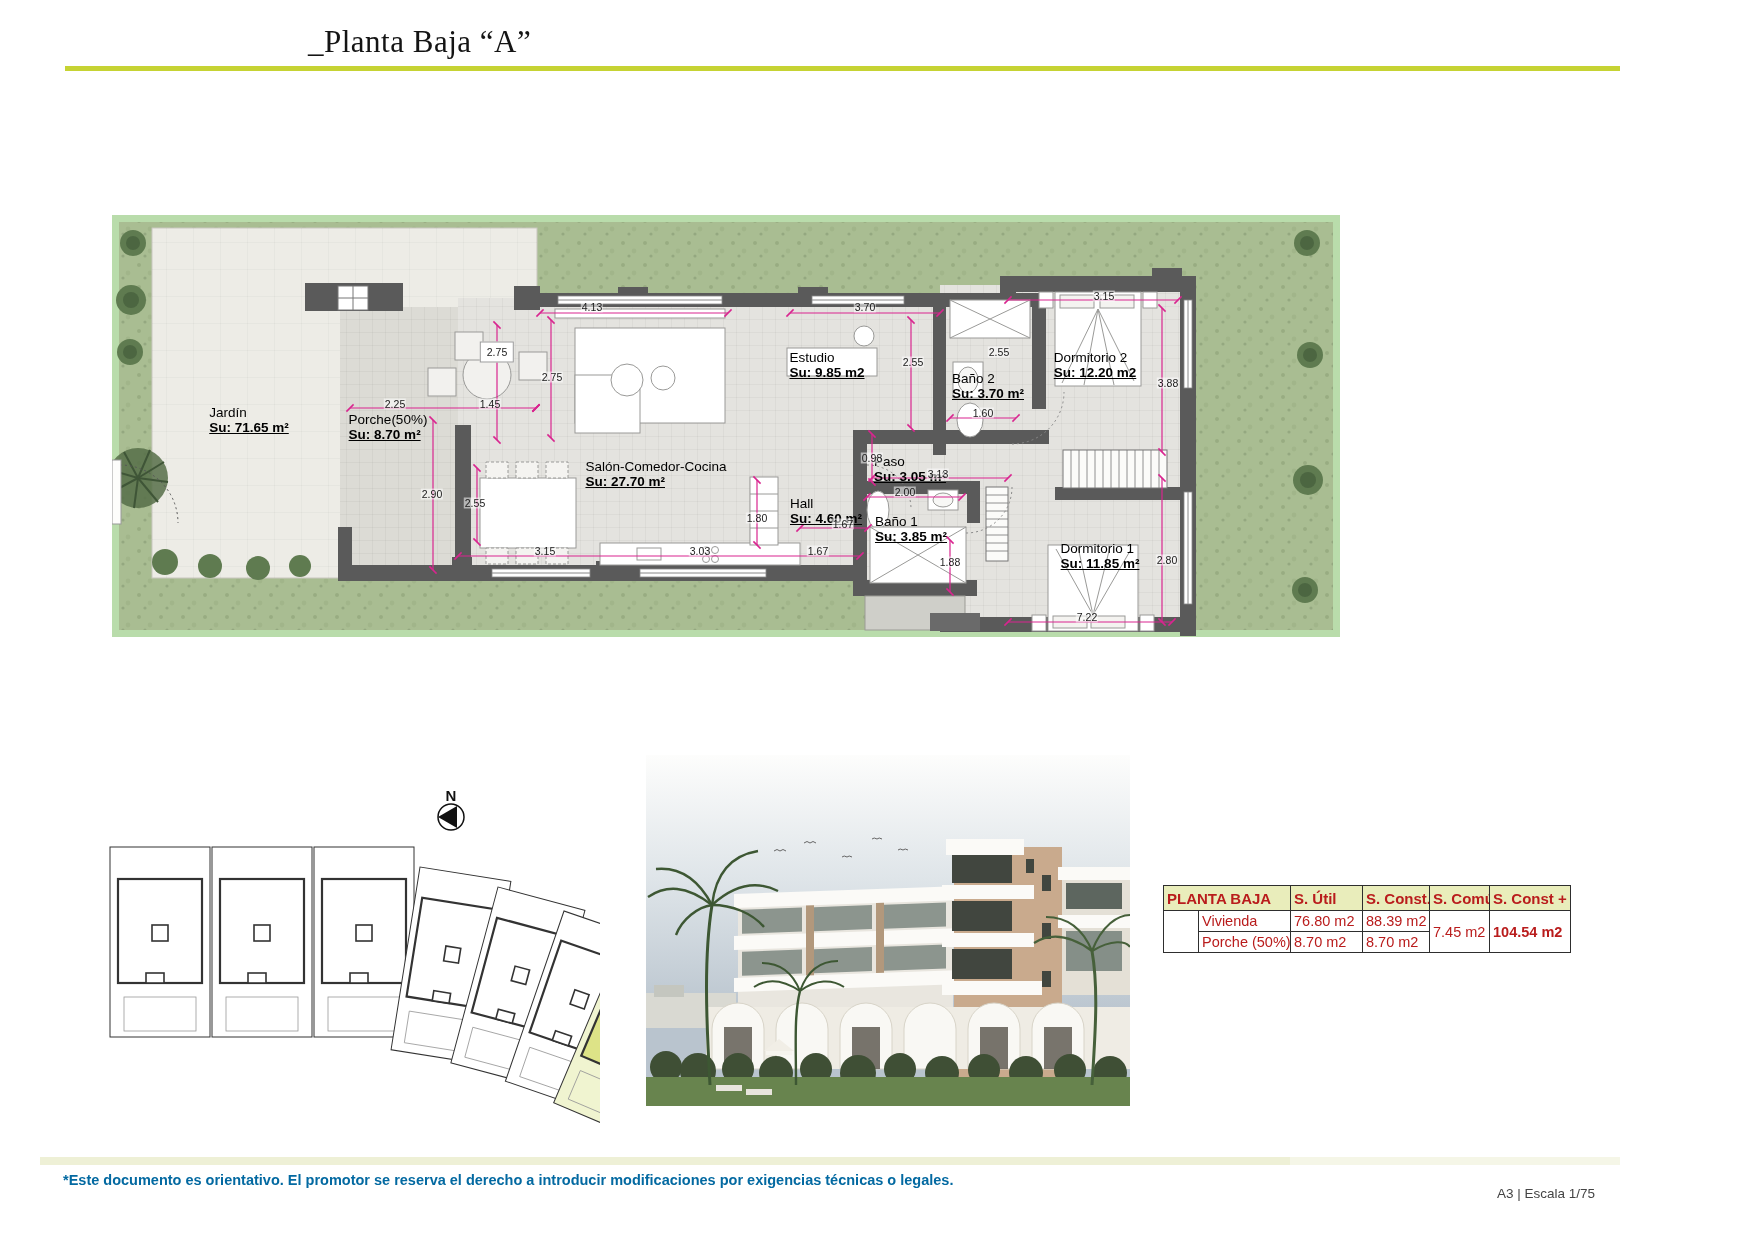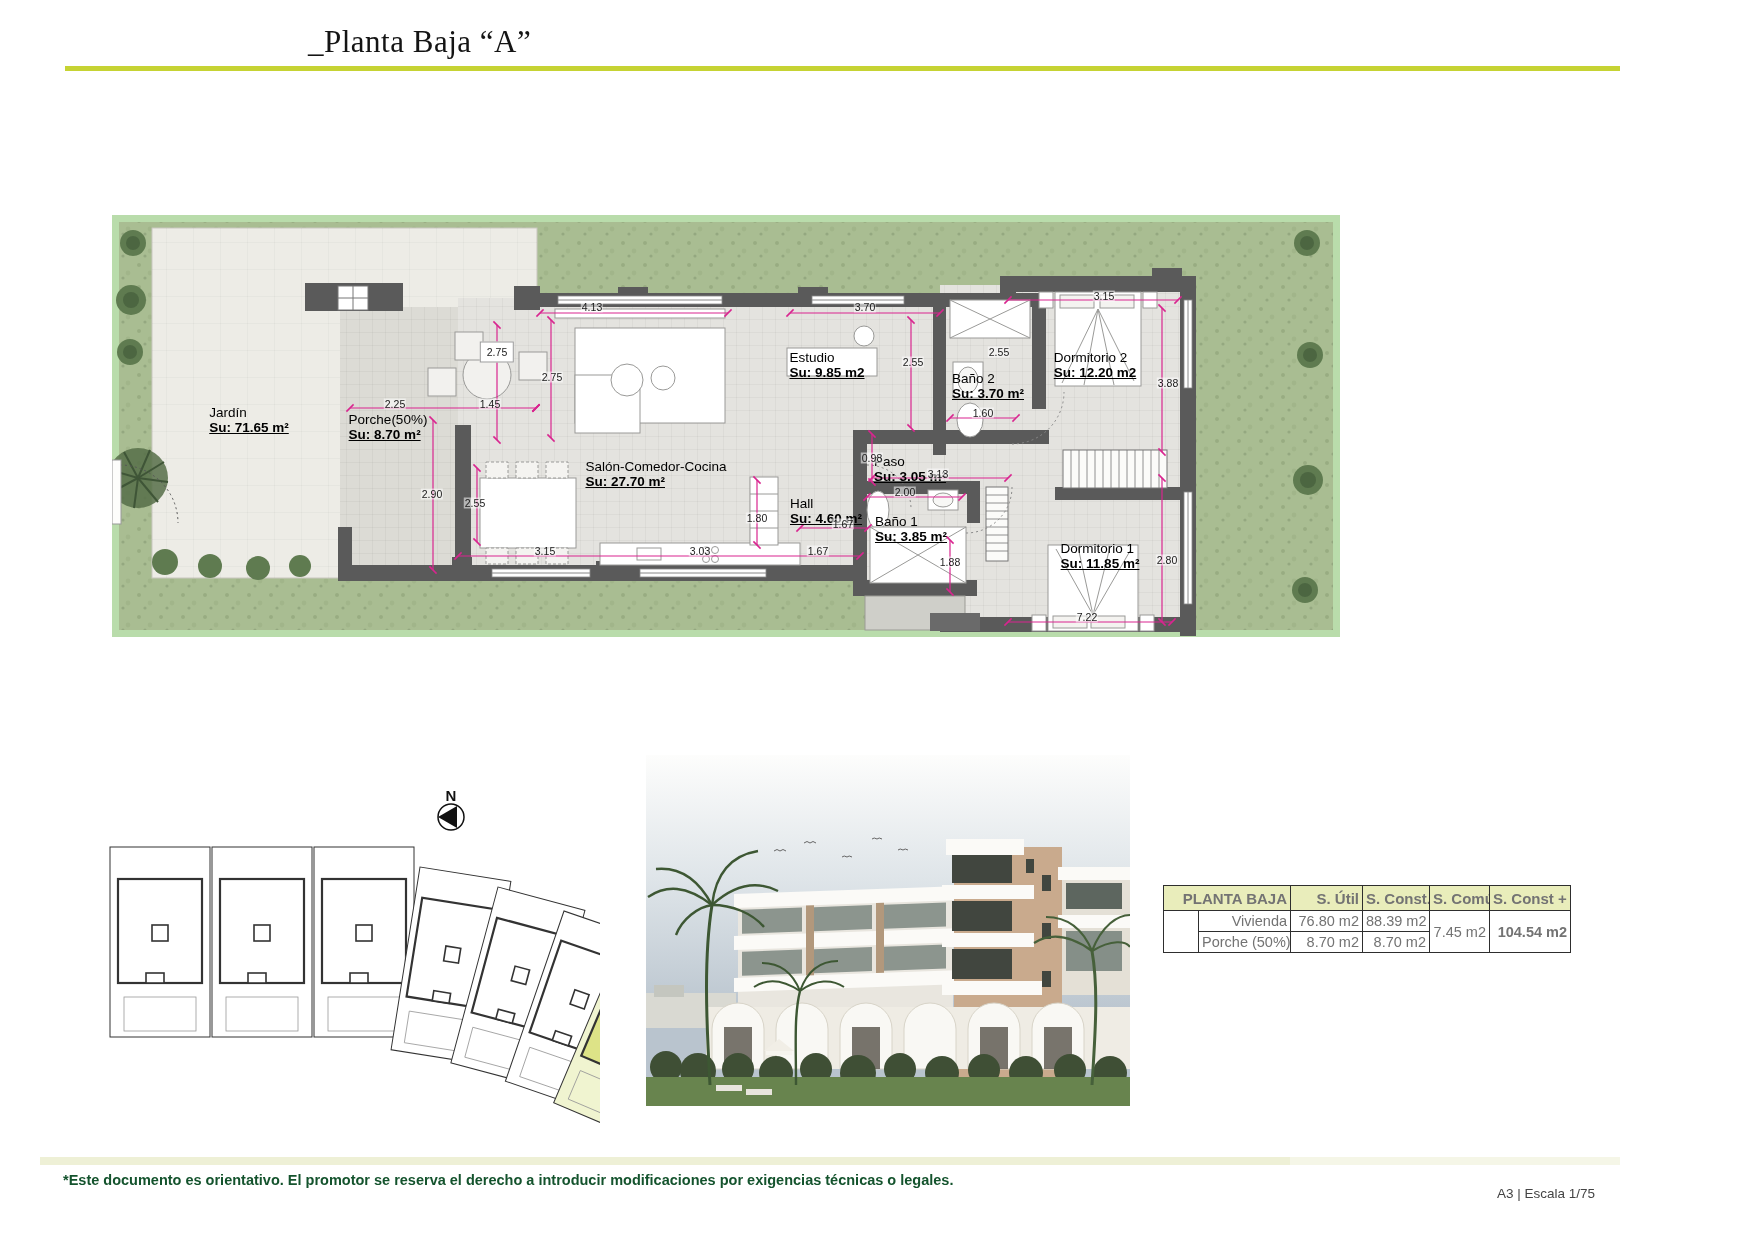--- a/index.html
+++ b/index.html
@@ -25,28 +25,28 @@
              font-size:15px;font-weight:bold;color:#111;}
   
   .photo{position:absolute;left:646px;top:755px;width:484px;height:351px;overflow:hidden;}
   
   .surf{position:absolute;left:1163px;top:881px;width:407px;}
   .surf-titlebar{display:flex;align-items:center;gap:12px;}
   .surf-title{font-size:19px;font-weight:bold;color:#222;letter-spacing:.2px;white-space:nowrap;}
   .surf-bar{flex:1;height:9px;background:#edf0c6;border:1px solid #555;margin-top:2px;}
   table.surf-table{border-collapse:collapse;width:407px;margin-top:4px;table-layout:fixed;}
   table.surf-table td,table.surf-table th{border:1.6px solid #2e2e2e;padding:0 3px;height:20px;
-      font-size:14.5px;color:#737373;text-align:right;vertical-align:middle;white-space:nowrap;overflow:hidden;}
+      font-size:14.5px;color:#b91c1c;text-align:left;vertical-align:middle;white-space:nowrap;overflow:hidden;}
   table.surf-table th{background:#e9edbb;font-weight:bold;height:24px;font-size:15px;}
   td.rowlabel{text-align:center;}
   td.total-cell{font-weight:bold;font-size:17.5px;}
   
   .footer-band{position:absolute;left:40px;top:1157px;width:1674px;height:8px;background:#eef0d6;}
   .footer-band-light{position:absolute;left:1290px;top:1157px;width:424px;height:8px;background:#f5f6e7;}
-  .foot-es{position:absolute;left:63px;top:1172px;font-size:14.5px;font-weight:bold;color:#14532d;}
+  .foot-es{position:absolute;left:63px;top:1172px;font-size:14.5px;font-weight:bold;color:#0369a1;}
   .foot-en{position:absolute;left:75px;top:1191px;font-size:13.5px;color:#8d8d8d;}
   .scale-note{position:absolute;left:1395px;top:1186px;width:200px;text-align:right;
               font-size:13.5px;color:#444;}
 </style>
 </head>
 <body>
 
 <div class="page">
 
   <div class="doc-title">_Planta Baja “A”</div>

